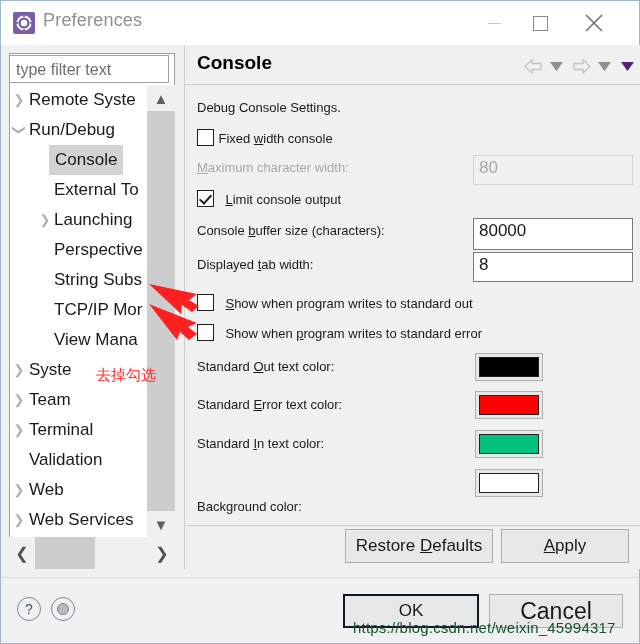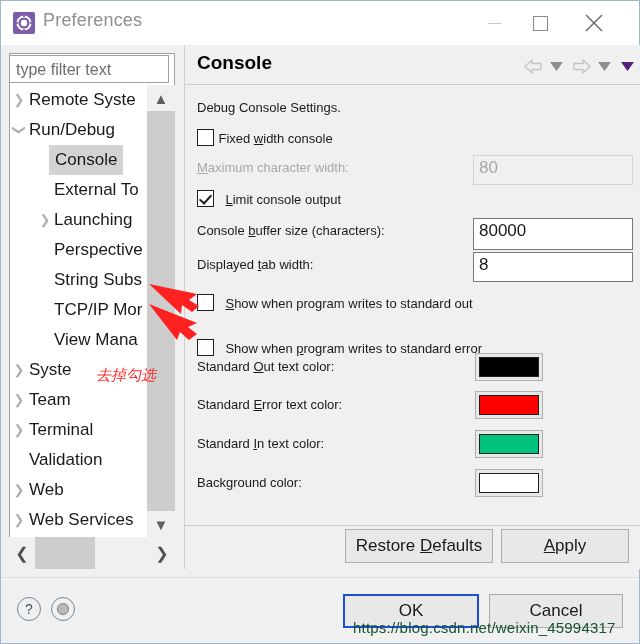--- a/index.html
+++ b/index.html
@@ -200,37 +200,36 @@
     color: #44566b; font-size: 14px; background: #f0f0f0;
   }
   #btn-help { left: 16px; }
   #btn-restore-ws { left: 50px; }
   #ws-dot {
     width: 12px; height: 12px; border-radius: 50%;
     background: #b9b9b9; border: 1px solid #808080;
   }
   #btn-ok {
     position: absolute; left: 342px; top: 593px; width: 136px; height: 34px;
-    background: #e8e8e8; border: 2px solid #1d4ed8;
+    background: #e8e8e8; border: 2px solid #0f172a;
     display: flex; align-items: center; justify-content: center;
     font-size: 17px; color: #1a1a1a;
   }
   #btn-cancel {
     position: absolute; left: 488px; top: 593px; width: 134px; height: 34px;
     background: #e8e8e8; border: 1px solid #adadad;
     display: flex; align-items: center; justify-content: center;
-    font-size: 17px; color: #1a1a1a;
+    font-size: 23px; color: #1a1a1a;
   }
 
   
   #annot-text {
     position: absolute; left: 95px; top: 365px;
     font-size: 15px; color: #ff2b2b; white-space: nowrap;
     font-family: "DejaVu Sans", sans-serif;
-    font-style: italic;
   }
   #arrows { position: absolute; left: 0; top: 0; width: 640px; height: 644px; pointer-events: none; }
   #watermark {
     position: absolute; left: 352px; top: 618px;
     font-size: 15px; color: #14532d; white-space: nowrap;
     letter-spacing: .2px;
   }
   #topstrip {
     position: absolute; left: 0; top: 0; width: 640px; height: 6px;
     background: linear-gradient(90deg,#9b7fb8 0%,#c9b9a0 12%,#6f6f6f 22%,#b0b0b0 34%,#7e95b5 46%,#c0a080 58%,#8f7fa8 70%,#585858 82%,#9aa9bb 100%);
@@ -401,41 +400,41 @@
     <div class="tinput" style="left:288px; top:173px; width:160px; height:32px;">80000</div>
 
     <div class="crow ctext" style="left:12px; top:212px;"><span>Displayed </span><span class="ul">t</span><span>ab width:</span></div>
     <div class="tinput" style="left:288px; top:207px; width:160px; height:30px;">8</div>
 
     <div class="crow" style="left:12px; top:249px;">
       <span class="cbox"></span>
       <span class="ctext" style="margin-left:7px;"><span class="ul">S</span><span>how when program writes to standard out</span></span>
     </div>
 
-    <div class="crow" style="left:12px; top:294px;">
+    <div class="crow" style="left:12px; top:279px;">
       <span class="cbox"></span>
       <span class="ctext" style="margin-left:7px;"><span>Show when </span><span class="ul">p</span><span>rogram writes to standard error</span></span>
     </div>
 
     <div class="crow ctext" style="left:12px; top:314px;"><span>Standard </span><span class="ul">O</span><span>ut text color:</span></div>
     <div class="swatch" style="left:290px; top:308px;">
       <i id="sw-out" style="background: rgb(0, 0, 0);"></i>
     </div>
 
     <div class="crow ctext" style="left:12px; top:352px;"><span>Standard </span><span class="ul">E</span><span>rror text color:</span></div>
     <div class="swatch" style="left:290px; top:346px;">
       <i id="sw-err" style="background: rgb(254, 0, 0);"></i>
     </div>
 
     <div class="crow ctext" style="left:12px; top:391px;"><span>Standard </span><span class="ul">I</span><span>n text color:</span></div>
     <div class="swatch" style="left:290px; top:385px;">
       <i id="sw-in" style="background: rgb(0, 194, 124);"></i>
     </div>
 
-    <div class="crow ctext" style="left:12px; top:430px;"><span>Back</span><span class="ul">g</span><span>round color:</span></div>
+    <div class="crow ctext" style="left:12px; top:454px;"><span>Back</span><span class="ul">g</span><span>round color:</span></div>
     <div class="swatch" style="left:290px; top:424px;">
       <i id="sw-bg" style="background: rgb(255, 255, 255);"></i>
     </div>
 
     <div id="pg-sep"></div>
   </div>
 
   <div class="pbtn" id="btn-restore">
       <span><span>Restore </span><span class="ul">D</span><span>efaults</span></span>
     </div>

